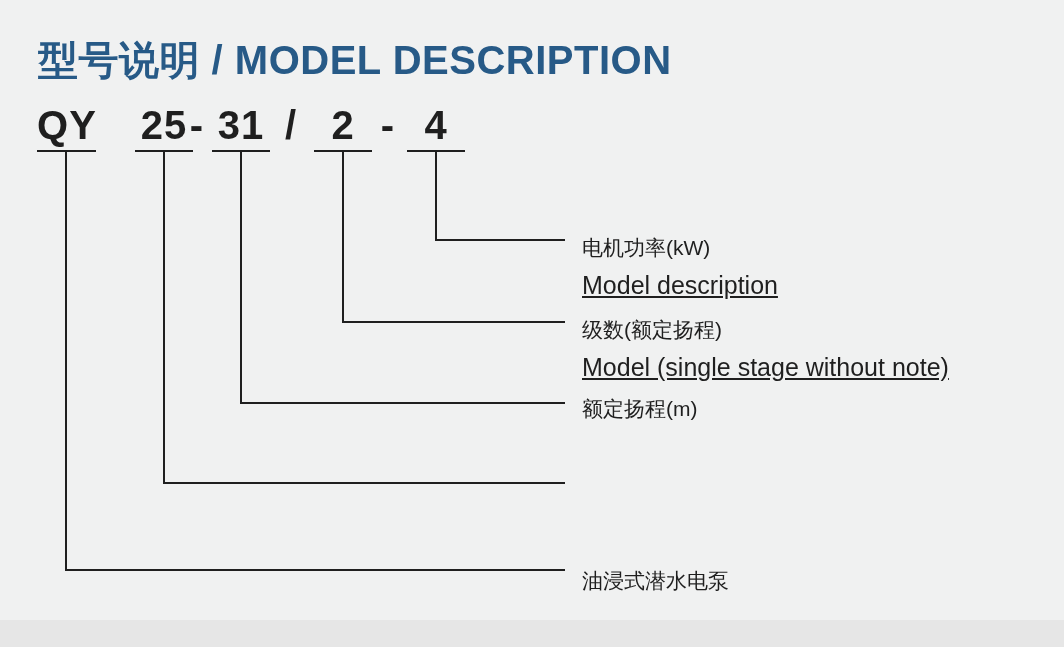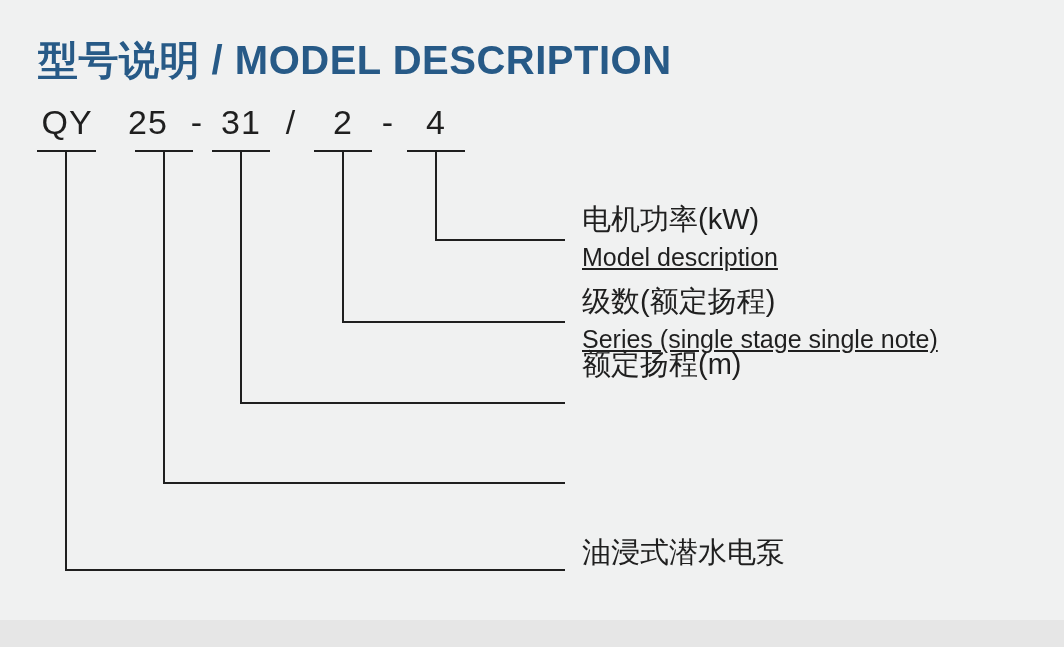--- a/index.html
+++ b/index.html
@@ -22,26 +22,26 @@
     position:absolute;left:38px;top:33px;
     font-size:40px;font-weight:bold;
     color:var(--title);
     letter-spacing:0.5px;
     white-space:nowrap;
   }
   
   .code-seg{
     position:absolute;top:103px;
     transform:translateX(-50%);
-    font-size:34px;font-weight:normal;
+    font-size:40px;font-weight:bold;
     letter-spacing:1px;
     white-space:nowrap;
   }
   .seg-qy{left:67px;}
-  .seg-25{left:148px;}
+  .seg-25{left:164px;}
   .seg-d1{left:197px;}
   .seg-38{left:241px;}
   .seg-sl{left:291px;}
   .seg-2{left:343px;}
   .seg-d2{left:388px;}
   .seg-4{left:436px;}
   
   .u{position:absolute;top:150px;height:2px;background:var(--ink);}
   .u1{left:37px;width:59px;}
   .u2{left:135px;width:58px;}
@@ -56,25 +56,25 @@
   .v-stage{left:342px;top:152px;height:171px;}
   .v-power{left:435px;top:152px;height:89px;}
   .hl{position:absolute;height:2px;background:var(--ink);}
   .h-pump{left:65px;top:569px;width:500px;}
   .h-flow{left:163px;top:482px;width:402px;}
   .h-head{left:240px;top:402px;width:325px;}
   .h-stage{left:342px;top:321px;width:223px;}
   .h-power{left:435px;top:239px;width:130px;}
   
   .label{position:absolute;left:582px;white-space:nowrap;}
-  .label .zh{font-size:29px;line-height:35px;}
+  .label .zh{font-size:21px;line-height:35px;margin-top:28px;}
   .label .en{font-size:25px;line-height:30px;margin-top:5px;text-decoration:underline;}
   .l-power{top:202px;}
   .l-stage{top:284px;}
-  .l-head{top:347px;}
+  .l-head{top:363px;}
   .l-flow{top:447px;}
   .l-pump{top:535px;text-align:right;}
   sup{font-size:58%;position:relative;top:-0.55em;line-height:0;}
 </style>
 </head>
 <body>
 
 <div class="canvas">
 
   <div class="title">型号说明 / MODEL DESCRIPTION</div>
@@ -105,21 +105,21 @@
   <div class="hl h-stage"></div>
   <div class="hl h-power"></div>
 
   <div class="label l-power">
     <div class="zh">电机功率(kW)</div>
     <div class="en">Model description</div>
   </div>
 
   <div class="label l-stage">
     <div class="zh">级数(额定扬程)</div>
-    <div class="en">Series (single stage single note)</div>
+    <div class="en">Model (single stage without note)</div>
   </div>
 
   <div class="label l-head">
     <div class="zh">额定扬程(m)</div>
   </div>
 
 
   <div class="label l-pump">
     <div class="zh">油浸式潜水电泵</div>
   </div>

